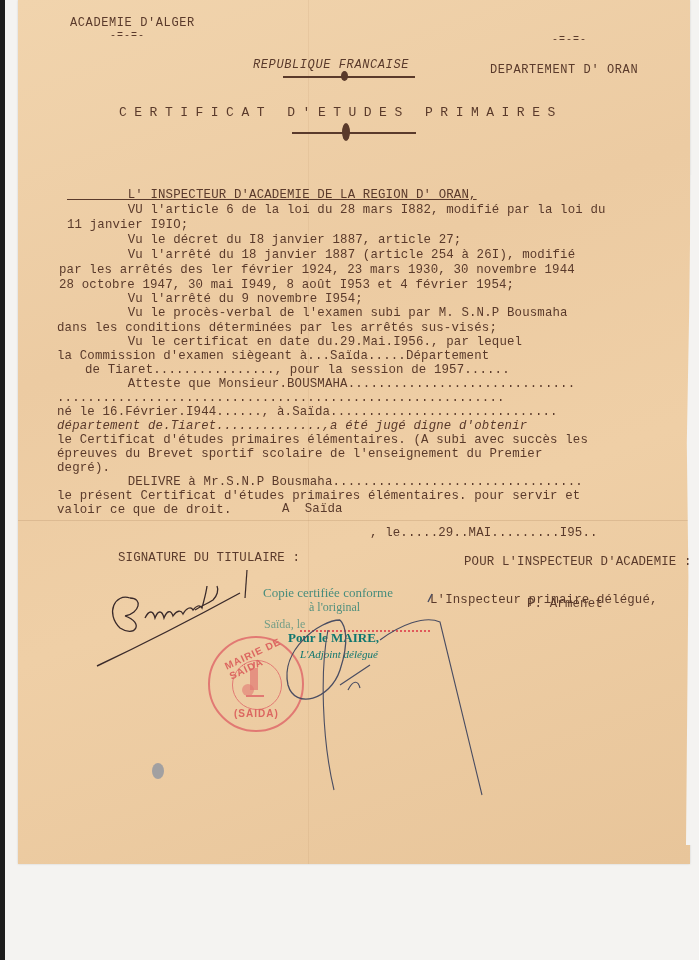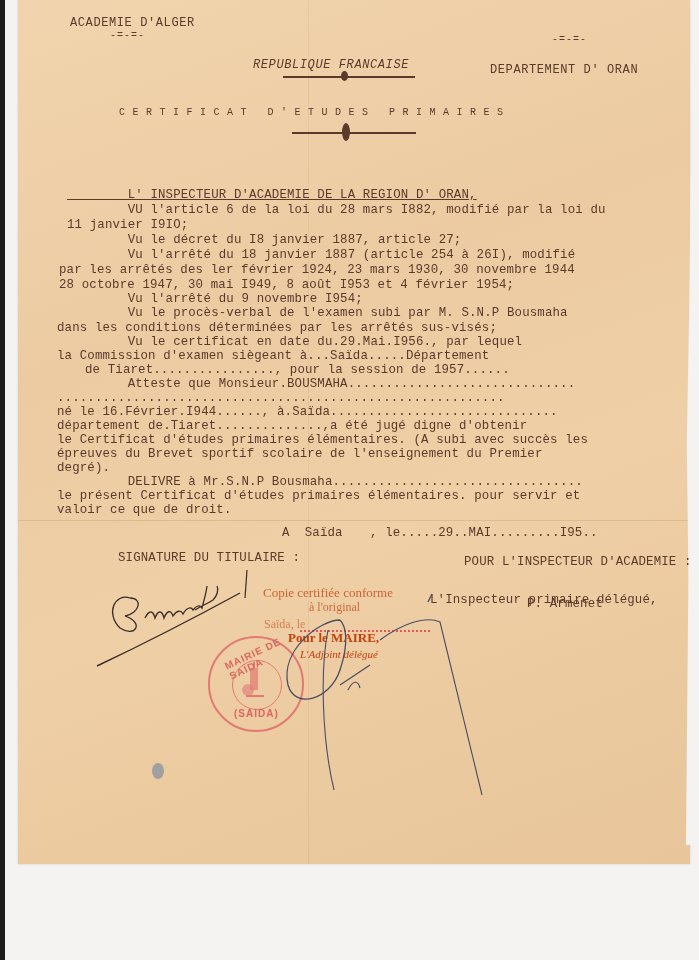--- a/index.html
+++ b/index.html
@@ -17,25 +17,25 @@
     box-shadow: 0 0 2px rgba(0,0,0,0.15);
   }
   .paper .crease1 { position:absolute; left:0; top:520px; width:672px; height:1px; background:rgba(170,130,90,0.25); }
   .paper .crease2 { position:absolute; left:290px; top:0; width:1px; height:864px; background:rgba(170,130,90,0.12); }
   .paper .tear {
     position:absolute; right:-4px; top:175px; width:8px; height:670px; background:#f4f3f1;
     clip-path: polygon(60% 0, 100% 0, 100% 100%, 0 100%, 30% 60%, 10% 40%, 40% 20%);
   }
   .t { position: absolute; font-size: 12.4px; line-height: 14px; white-space: pre; color: #5a3a2b; letter-spacing: 0.15px; }
   .hdr { font-size: 12px; letter-spacing: 0.6px; }
-  .title { font-size: 10px; letter-spacing: 7.5px; }
+  .title { font-size: 13px; letter-spacing: 7.5px; }
   .rule { position: absolute; height: 2px; background: #5a3a2b; }
   .ornament { position: absolute; width: 7px; height: 10px; border-radius: 50%; background: #5a3a2b; }
   .dash { position: absolute; font-size: 10px; color:#5a3a2b; letter-spacing: 1px; }
-  .stamp-text { position: absolute; color: #c2410c; font-family: "Liberation Serif", "DejaVu Serif", serif; white-space: pre; }
+  .stamp-text { position: absolute; color: #0f766e; font-family: "Liberation Serif", "DejaVu Serif", serif; white-space: pre; }
   .seal {
     position: absolute; left: 208px; top: 636px; width: 92px; height: 92px;
     border: 2.5px solid #e06b6b; border-radius: 50%; opacity: 0.85;
   }
   .seal-inner {
     position: absolute; left: 22px; top: 22px; width: 48px; height: 48px;
     border: 1.5px solid #e06b6b; border-radius: 50%;
   }
   .seal-emblem { position:absolute; left: 30px; top: 24px; width: 30px; height: 40px; }
   .seal-label { position: absolute; font-family: "Liberation Sans", sans-serif; font-size: 10px; color: #d95555; font-weight: bold; letter-spacing: 1px; }
@@ -76,30 +76,30 @@
   <div class="t" style="left:59px; top:278px;">28 octobre 1947, 30 mai I949, 8 août I953 et 4 février 1954;</div>
   <div class="t" style="left:67px; top:292px;">        Vu l'arrêté du 9 novembre I954;</div>
   <div class="t" style="left:67px; top:306px;">        Vu le procès-verbal de l'examen subi par M. S.N.P Bousmaha</div>
   <div class="t" style="left:57px; top:321px;">dans les conditions déterminées par les arrêtés sus-visés;</div>
   <div class="t" style="left:67px; top:335px;">        Vu le certificat en date du.29.Mai.I956., par lequel</div>
   <div class="t" style="left:57px; top:349px;">la Commission d'examen siègeant à...Saïda.....Département</div>
   <div class="t" style="left:57px; top:363px;margin-left:28px;">de Tiaret................, pour la session de 1957......</div>
   <div class="t" style="left:67px; top:377px;">        Atteste que Monsieur.BOUSMAHA..............................</div>
   <div class="t" style="left:57px; top:391px;">...........................................................</div>
   <div class="t" style="left:57px; top:405px;">né le 16.Février.I944......, à.Saïda..............................</div>
-  <div class="t" style="left:57px; top:419px;">département de.Tiaret..............,a été jugé digne d'obtenir</div>
+  <div class="t" style="left:57px; top:419px;font-style:italic;">département de.Tiaret..............,a été jugé digne d'obtenir</div>
   <div class="t" style="left:57px; top:433px;">le Certificat d'études primaires élémentaires. (A subi avec succès les</div>
   <div class="t" style="left:57px; top:447px;">épreuves du Brevet sportif scolaire de l'enseignement du Premier</div>
   <div class="t" style="left:57px; top:461px;">degré).</div>
   <div class="t" style="left:67px; top:475px;">        DELIVRE à Mr.S.N.P Bousmaha.................................</div>
   <div class="t" style="left:57px; top:489px;">le présent Certificat d'études primaires élémentaires. pour servir et</div>
   <div class="t" style="left:57px; top:503px;">valoir ce que de droit.</div>
 </div>
 
-<div class="t" style="left:282px; top:526px;">A  Saïda</div>
+<div class="t" style="left:282px; top:502px;">A  Saïda</div>
 <div class="t" style="left:370px; top:526px;">, le.....29..MAI.........I95..</div>
 
 <div class="t" style="left:118px; top:551px;">SIGNATURE DU TITULAIRE :</div>
 <div class="t" style="left:430px; top:555px;margin-left:34px;">POUR L'INSPECTEUR D'ACADEMIE :</div>
 <div class="t" style="left:430px; top:569px;margin-top:24px;">L'Inspecteur primaire délégué,</div>
 <div class="t" style="left:527px; top:597px;">P. Armenet</div>
 
 <svg width="160" height="100" style="left:95px; top:568px;">
   <path d="M35 30 C20 25, 10 45, 25 60 C40 70, 50 55, 30 48 M30 48 C45 45, 48 30, 35 30" fill="none" stroke="#3a2a2a" stroke-width="1.3"></path>
   <path d="M50 50 c4 -8 8 -8 10 0 c3 -8 7 -8 9 0 c3 -8 7 -8 9 -2 c4 -6 8 -6 10 -2 c3 -6 8 -8 10 -4 c3 -4 7 -6 9 -2 c2 -8 4 -14 5 -22 M100 42 c6 -4 12 -6 18 -10 c4 -4 6 -10 4 -14" fill="none" stroke="#3a2a2a" stroke-width="1.3"></path>

